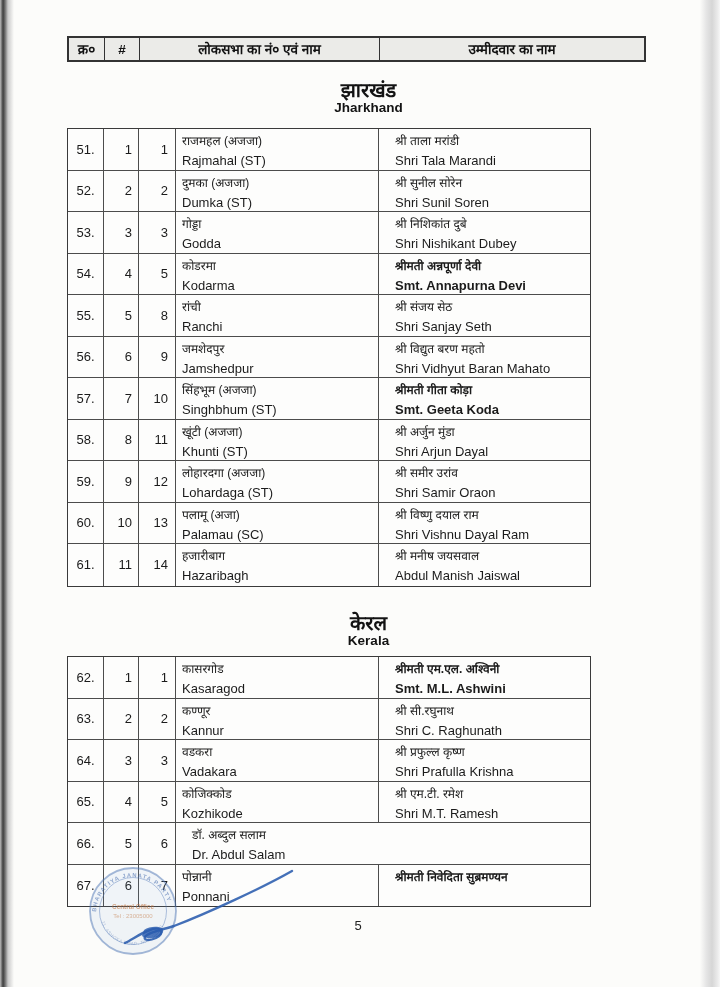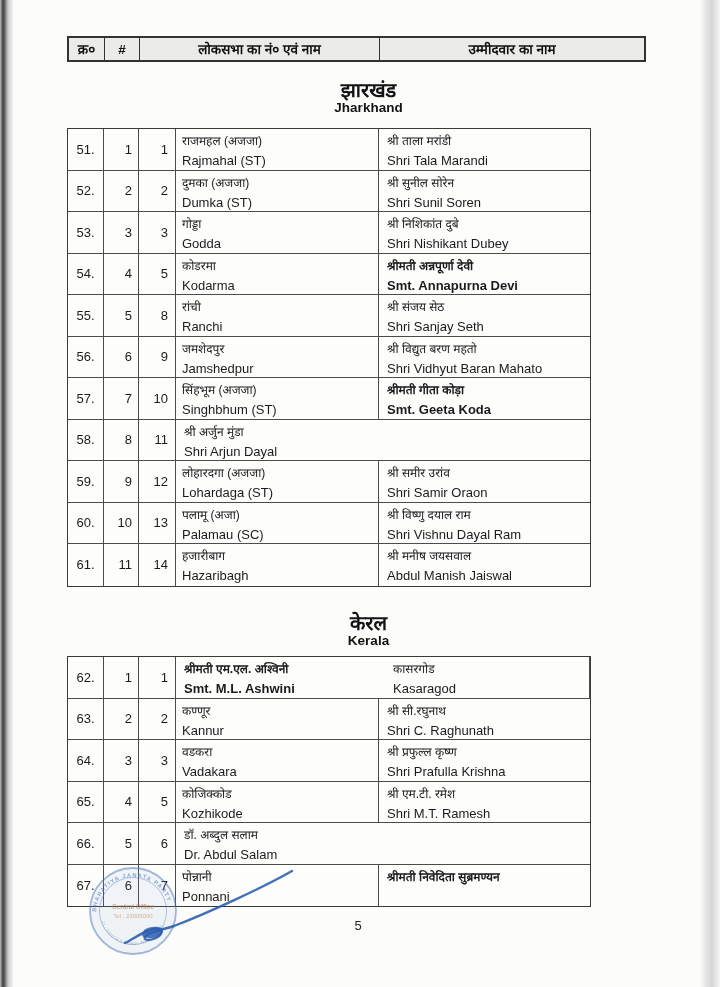--- a/index.html
+++ b/index.html
@@ -52,21 +52,21 @@
   }
   .sec-0 .tbl { top:128px; }
   .sec-1 .tbl { top:656px; }
   .row { display:flex; height:41.5px; border-bottom:1px solid #4c4c4c; box-sizing:border-box; }
   .row:last-child { border-bottom:none; }
   .cell { border-right:1px solid #4c4c4c; box-sizing:border-box; overflow:hidden; }
   .c-serial { width:36px; display:flex; align-items:center; justify-content:center; font-size:13px; }
   .c-sno   { width:35px; display:flex; align-items:center; justify-content:flex-end; padding-right:6px; font-size:13px; }
   .c-pcno  { width:37px; display:flex; align-items:center; justify-content:flex-end; padding-right:7px; font-size:13px; }
   .c-const { width:203px; padding:2px 4px 0 6px; }
-  .c-cand  { flex:1; border-right:none; padding:2px 4px 0 8px; }
+  .c-cand  { flex:1; border-right:none; padding:2px 4px 0 8px;margin-left:8px; }
   .hi { font-size:12px; line-height:20px; white-space:nowrap; }
   .en { font-size:13px;  line-height:19px; white-space:nowrap; }
   .bold-candidate .c-cand .hi, .bold-candidate .c-cand .en { font-weight:bold; }
 
   .page-num {
     position:absolute; left:0; top:918px; width:716px;
     text-align:center; font-size:13px; color:#222;
   }
 
   .stamp { position:absolute; left:86px; top:864px; width:212px; height:112px; pointer-events:none; }
@@ -178,20 +178,24 @@
     </div>
     <div class="cell c-cand">
       <div class="hi">श्रीमती गीता कोड़ा</div>
       <div class="en">Smt. Geeta Koda</div>
     </div>
   </div>
         <div class="row">
     <div class="cell c-serial">58.</div>
     <div class="cell c-sno">8</div>
     <div class="cell c-pcno">11</div>
+    <div class="cell c-const">
+      <div class="hi">खूंटी (अजजा)</div>
+      <div class="en">Khunti (ST)</div>
+    </div>
     <div class="cell c-cand">
       <div class="hi">श्री अर्जुन मुंडा</div>
       <div class="en">Shri Arjun Dayal</div>
     </div>
   </div>
         <div class="row">
     <div class="cell c-serial">59.</div>
     <div class="cell c-sno">9</div>
     <div class="cell c-pcno">12</div>
     <div class="cell c-const">
@@ -233,27 +237,27 @@
   </div>
 
   <div class="section sec-1">
     <div class="sec-title-hi">केरल</div>
     <div class="sec-title-en">Kerala</div>
     <div class="tbl">
         <div class="row bold-candidate">
     <div class="cell c-serial">62.</div>
     <div class="cell c-sno">1</div>
     <div class="cell c-pcno">1</div>
+    <div class="cell c-const">
+      <div class="hi">कासरगोड</div>
+      <div class="en">Kasaragod</div>
+    </div>
     <div class="cell c-cand">
       <div class="hi">श्रीमती एम.एल. अश्विनी</div>
       <div class="en">Smt. M.L. Ashwini</div>
-    </div>
-    <div class="cell c-const">
-      <div class="hi">कासरगोड</div>
-      <div class="en">Kasaragod</div>
     </div>
   </div>
         <div class="row">
     <div class="cell c-serial">63.</div>
     <div class="cell c-sno">2</div>
     <div class="cell c-pcno">2</div>
     <div class="cell c-const">
       <div class="hi">कण्णूर</div>
       <div class="en">Kannur</div>
     </div>

